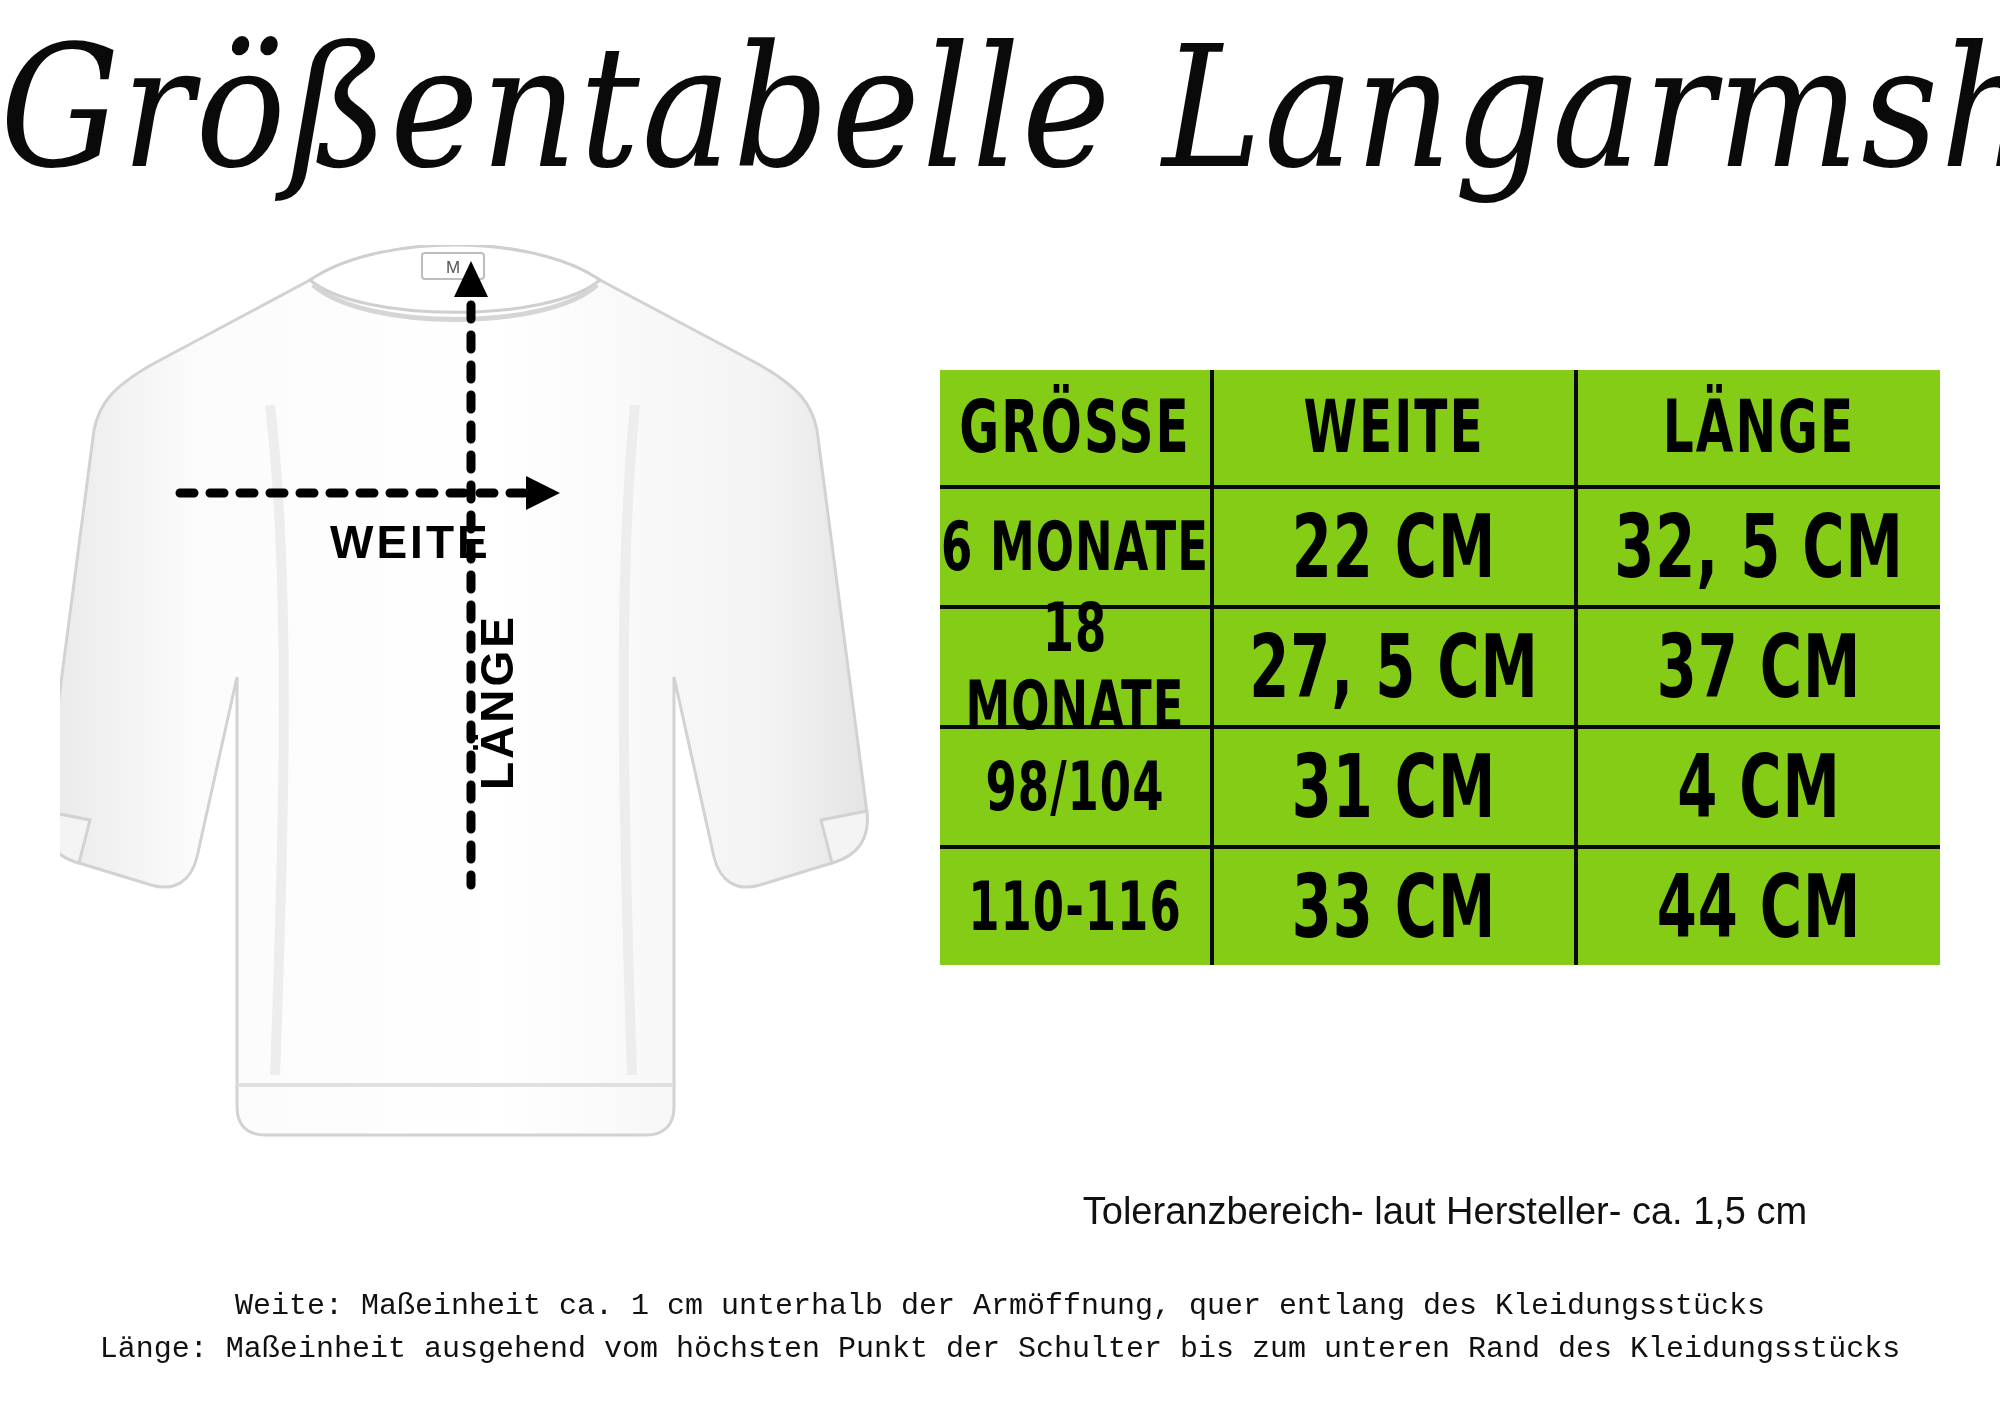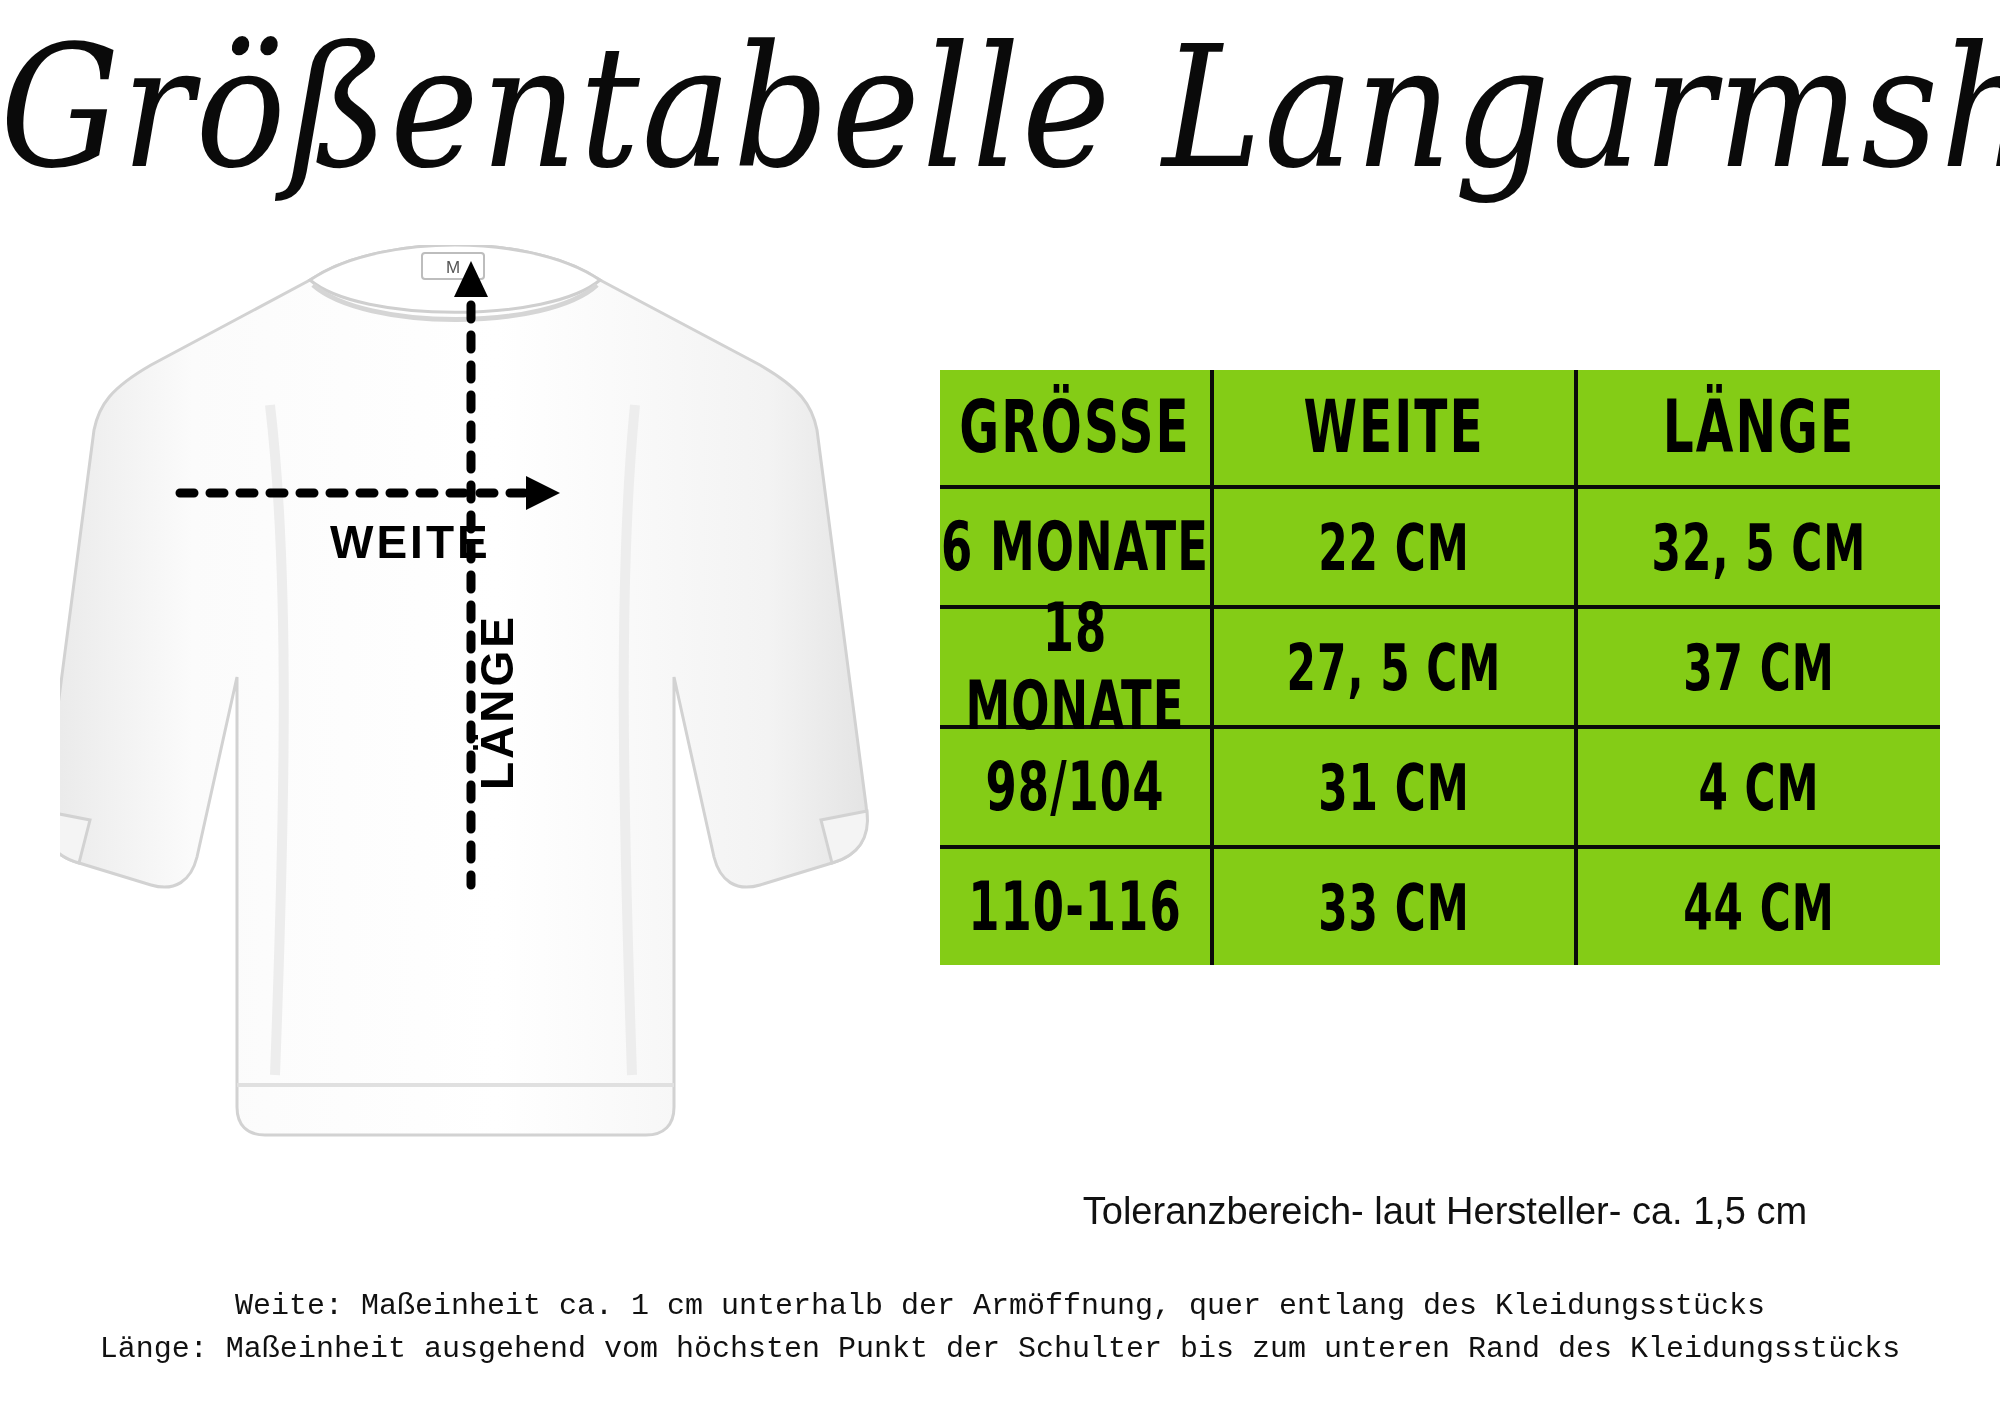--- a/index.html
+++ b/index.html
@@ -98,21 +98,21 @@
   }
   .row td {
     height: 116px;
   }
   .cell-size {
     font-size: 50px;
     letter-spacing: 1px;
     width: 270px;
   }
   .cell-val {
-    font-size: 47px;
+    font-size: 64px;
     letter-spacing: 1px;
   }
   .scaley { display:inline-block; transform: scaleY(1.35); transform-origin: center; }
 
   
   .tolerance {
     position: absolute;
     left: 940px;
     top: 1190px;
     width: 1010px;

